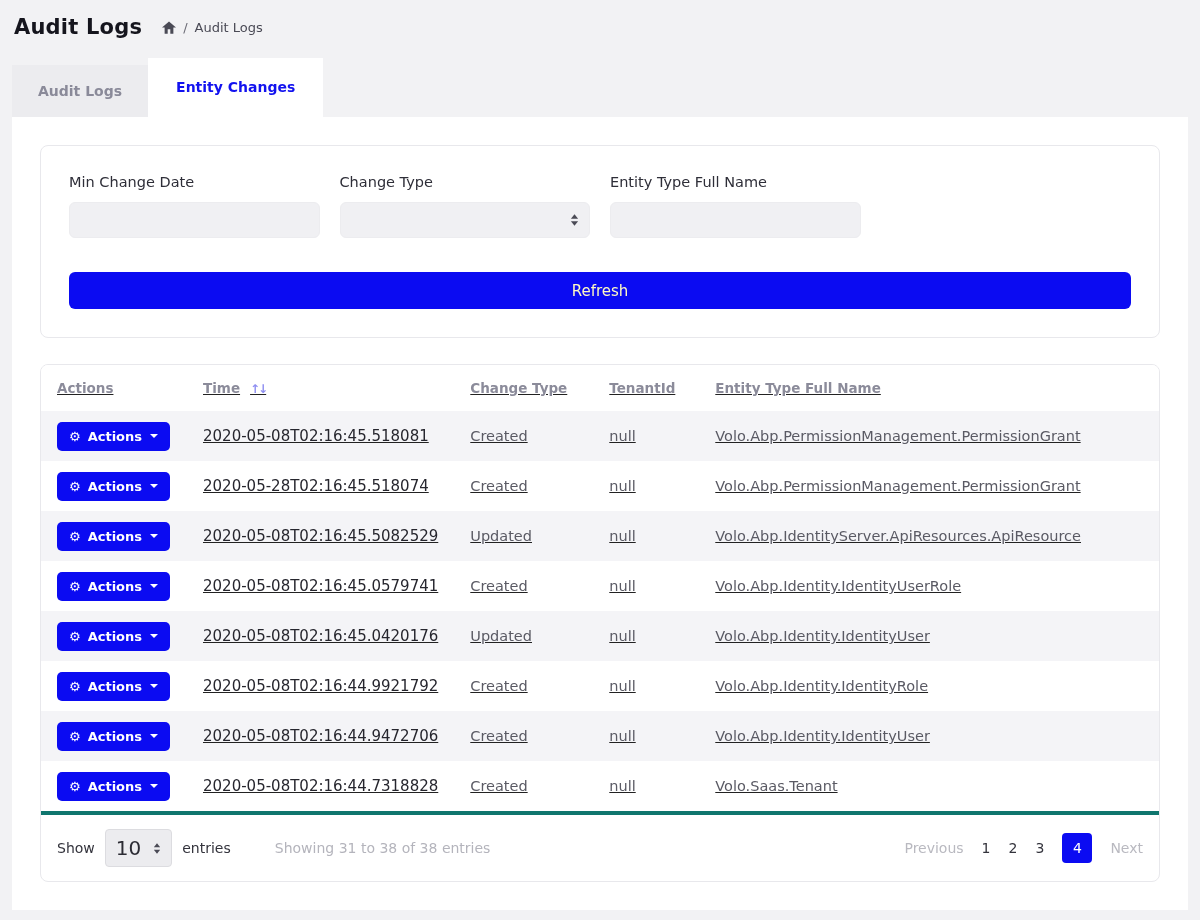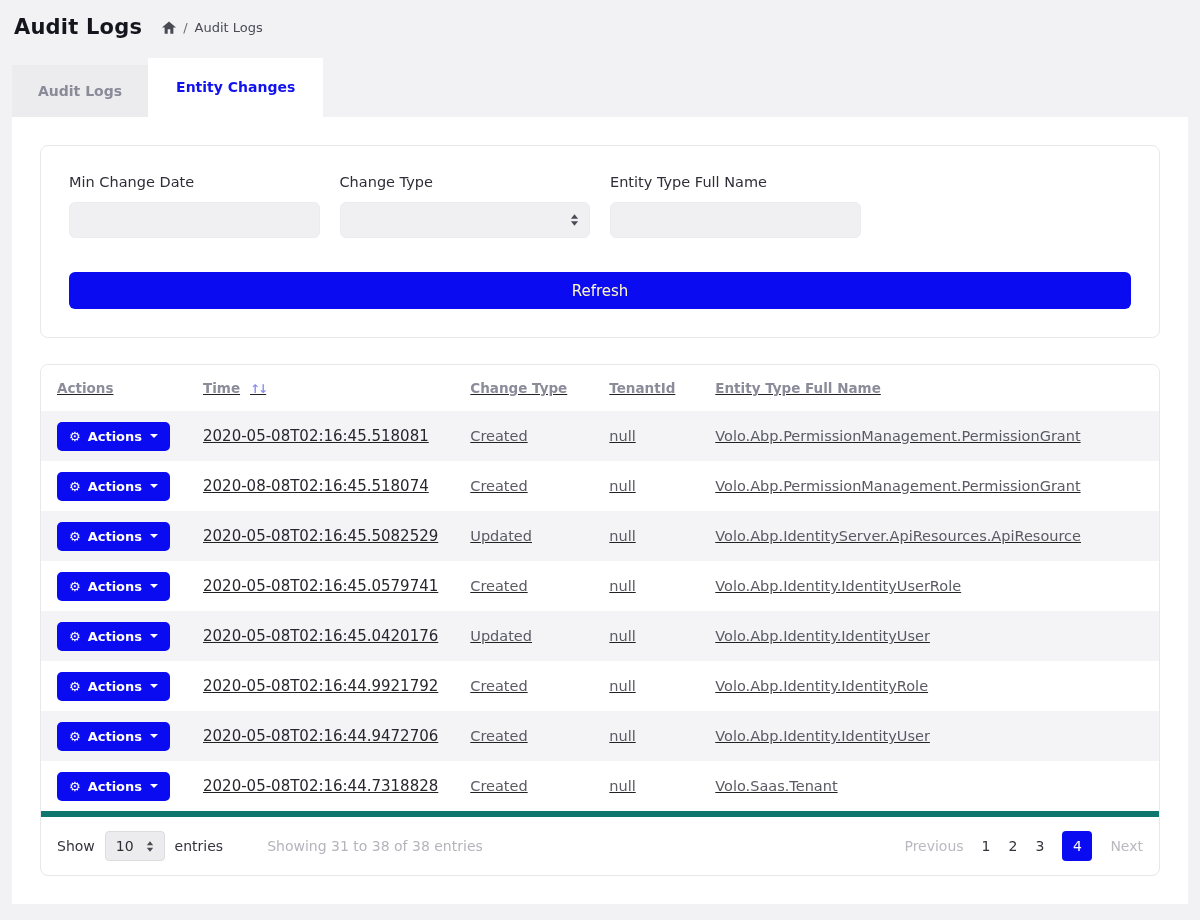--- a/index.html
+++ b/index.html
@@ -66,26 +66,26 @@
     padding: 7px 12px; font-size: 13px; font-weight: 600; font-family: inherit; cursor: pointer;
   }
   .actions-btn .gear { font-size: 13px; font-weight: 400; }
   .caret {
     width: 0; height: 0; display: inline-block;
     border-left: 4px solid transparent; border-right: 4px solid transparent;
     border-top: 4px solid #fff; margin-left: 1px;
   }
 
   
-  .table-footer { display: flex; align-items: center; border-top: 6px solid #0f766e; padding: 14px 16px; }
+  .table-footer { display: flex; align-items: center; border-top: 4px solid #0f766e; padding: 14px 16px; }
   .show-group { display: flex; align-items: center; gap: 10px; font-size: 14px; color: #33333c; }
   .page-size-select {
     display: inline-flex; align-items: center; gap: 12px;
     background: #ececef; border: 1px solid #dcdce0; border-radius: 4px;
-    padding: 6px 10px; font-size: 14px; color: #2c2c34; cursor: pointer;
+    padding: 6px 10px; font-size: 20px; color: #2c2c34; cursor: pointer;
   }
   .footer-info { color: #b4b4bc; font-size: 14px; margin-left: 44px; }
   .pagination { margin-left: auto; display: flex; align-items: center; gap: 18px; font-size: 14px; }
   .page-link { color: #33333c; cursor: pointer; }
   .page-link.disabled { color: #b9b9c0; }
   .page-link.active {
     background: #0b0bf2; color: #fff; width: 30px; height: 30px;
     display: flex; align-items: center; justify-content: center; border-radius: 4px;
   }
 </style>
@@ -162,21 +162,21 @@
             <td>Created</td>
             <td>null</td>
             <td>Volo.Abp.PermissionManagement.PermissionGrant</td>
           </tr>
           <tr>
             <td><button class="actions-btn">
                 <span class="gear">⚙</span>
                 <span>Actions</span>
                 <span class="caret"></span>
               </button></td>
-            <td class="time-cell">2020-08-08T02:16:45.518074</td>
+            <td class="time-cell">2020-05-28T02:16:45.518074</td>
             <td>Created</td>
             <td>null</td>
             <td>Volo.Abp.PermissionManagement.PermissionGrant</td>
           </tr>
           <tr class="striped">
             <td><button class="actions-btn">
                 <span class="gear">⚙</span>
                 <span>Actions</span>
                 <span class="caret"></span>
               </button></td>

